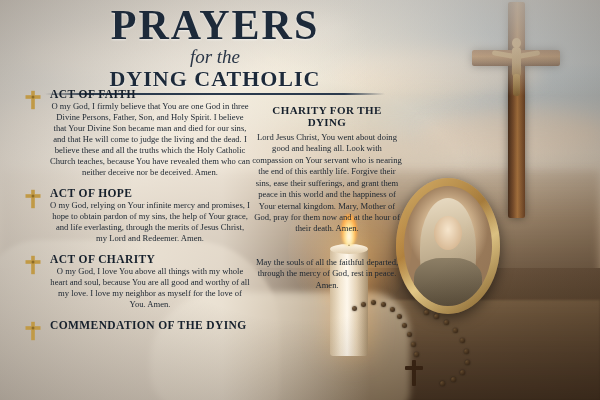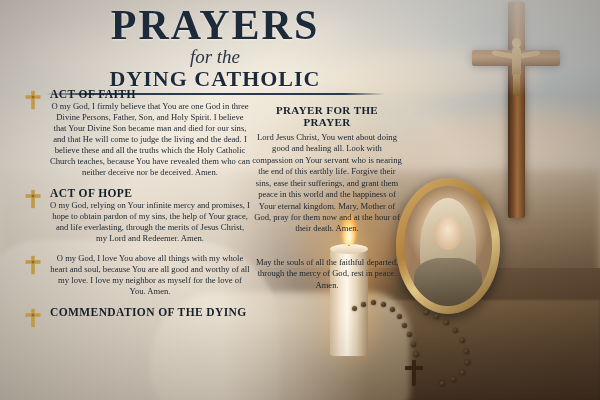--- a/index.html
+++ b/index.html
@@ -464,35 +464,36 @@
     </div>
 
     <div class="prayer-block">
       <span class="cross-icon">
         <svg viewBox="0 0 18 20" width="18" height="20" aria-hidden="true">
           <rect x="7.2" y="0.8" width="3.6" height="18.4" fill="#c19a46"></rect>
           <rect x="1.5" y="5.2" width="15" height="3.6" fill="#c19a46"></rect>
           <circle cx="9" cy="7" r="1.5" fill="#8d6c27"></circle>
         </svg>
       </span>
+      <div class="prayer-title">ACT OF CHARITY</div>
       <div class="prayer-body">O my God, I love You above all things with my whole heart and soul, because You are all good and worthy of all my love. I love my neighbor as myself for the love of You. Amen.</div>
     </div>
 
     <div class="prayer-block">
       <span class="cross-icon">
         <svg viewBox="0 0 18 20" width="18" height="20" aria-hidden="true">
           <rect x="7.2" y="0.8" width="3.6" height="18.4" fill="#c19a46"></rect>
           <rect x="1.5" y="5.2" width="15" height="3.6" fill="#c19a46"></rect>
           <circle cx="9" cy="7" r="1.5" fill="#8d6c27"></circle>
         </svg>
       </span>
       <div class="prayer-title">COMMENDATION OF THE DYING</div>
     </div>
 
   </div>
 
   <div class="col-right">
-    <div class="right-title">PRAYER FOR THE PRAYER</div>
+    <div class="right-title">CHARITY FOR THE DYING</div>
     <div class="right-body">Lord Jesus Christ, You went about doing good and healing all. Look with compassion on Your servant who is nearing the end of this earthly life. Forgive their sins, ease their sufferings, and grant them peace in this world and the happiness of Your eternal kingdom. Mary, Mother of God, pray for them now and at the hour of their death. Amen.</div>
     <div class="right-body second">May the souls of all the faithful departed, through the mercy of God, rest in peace. Amen.</div>
   </div>
 
 </div>
 
 </body></html>

